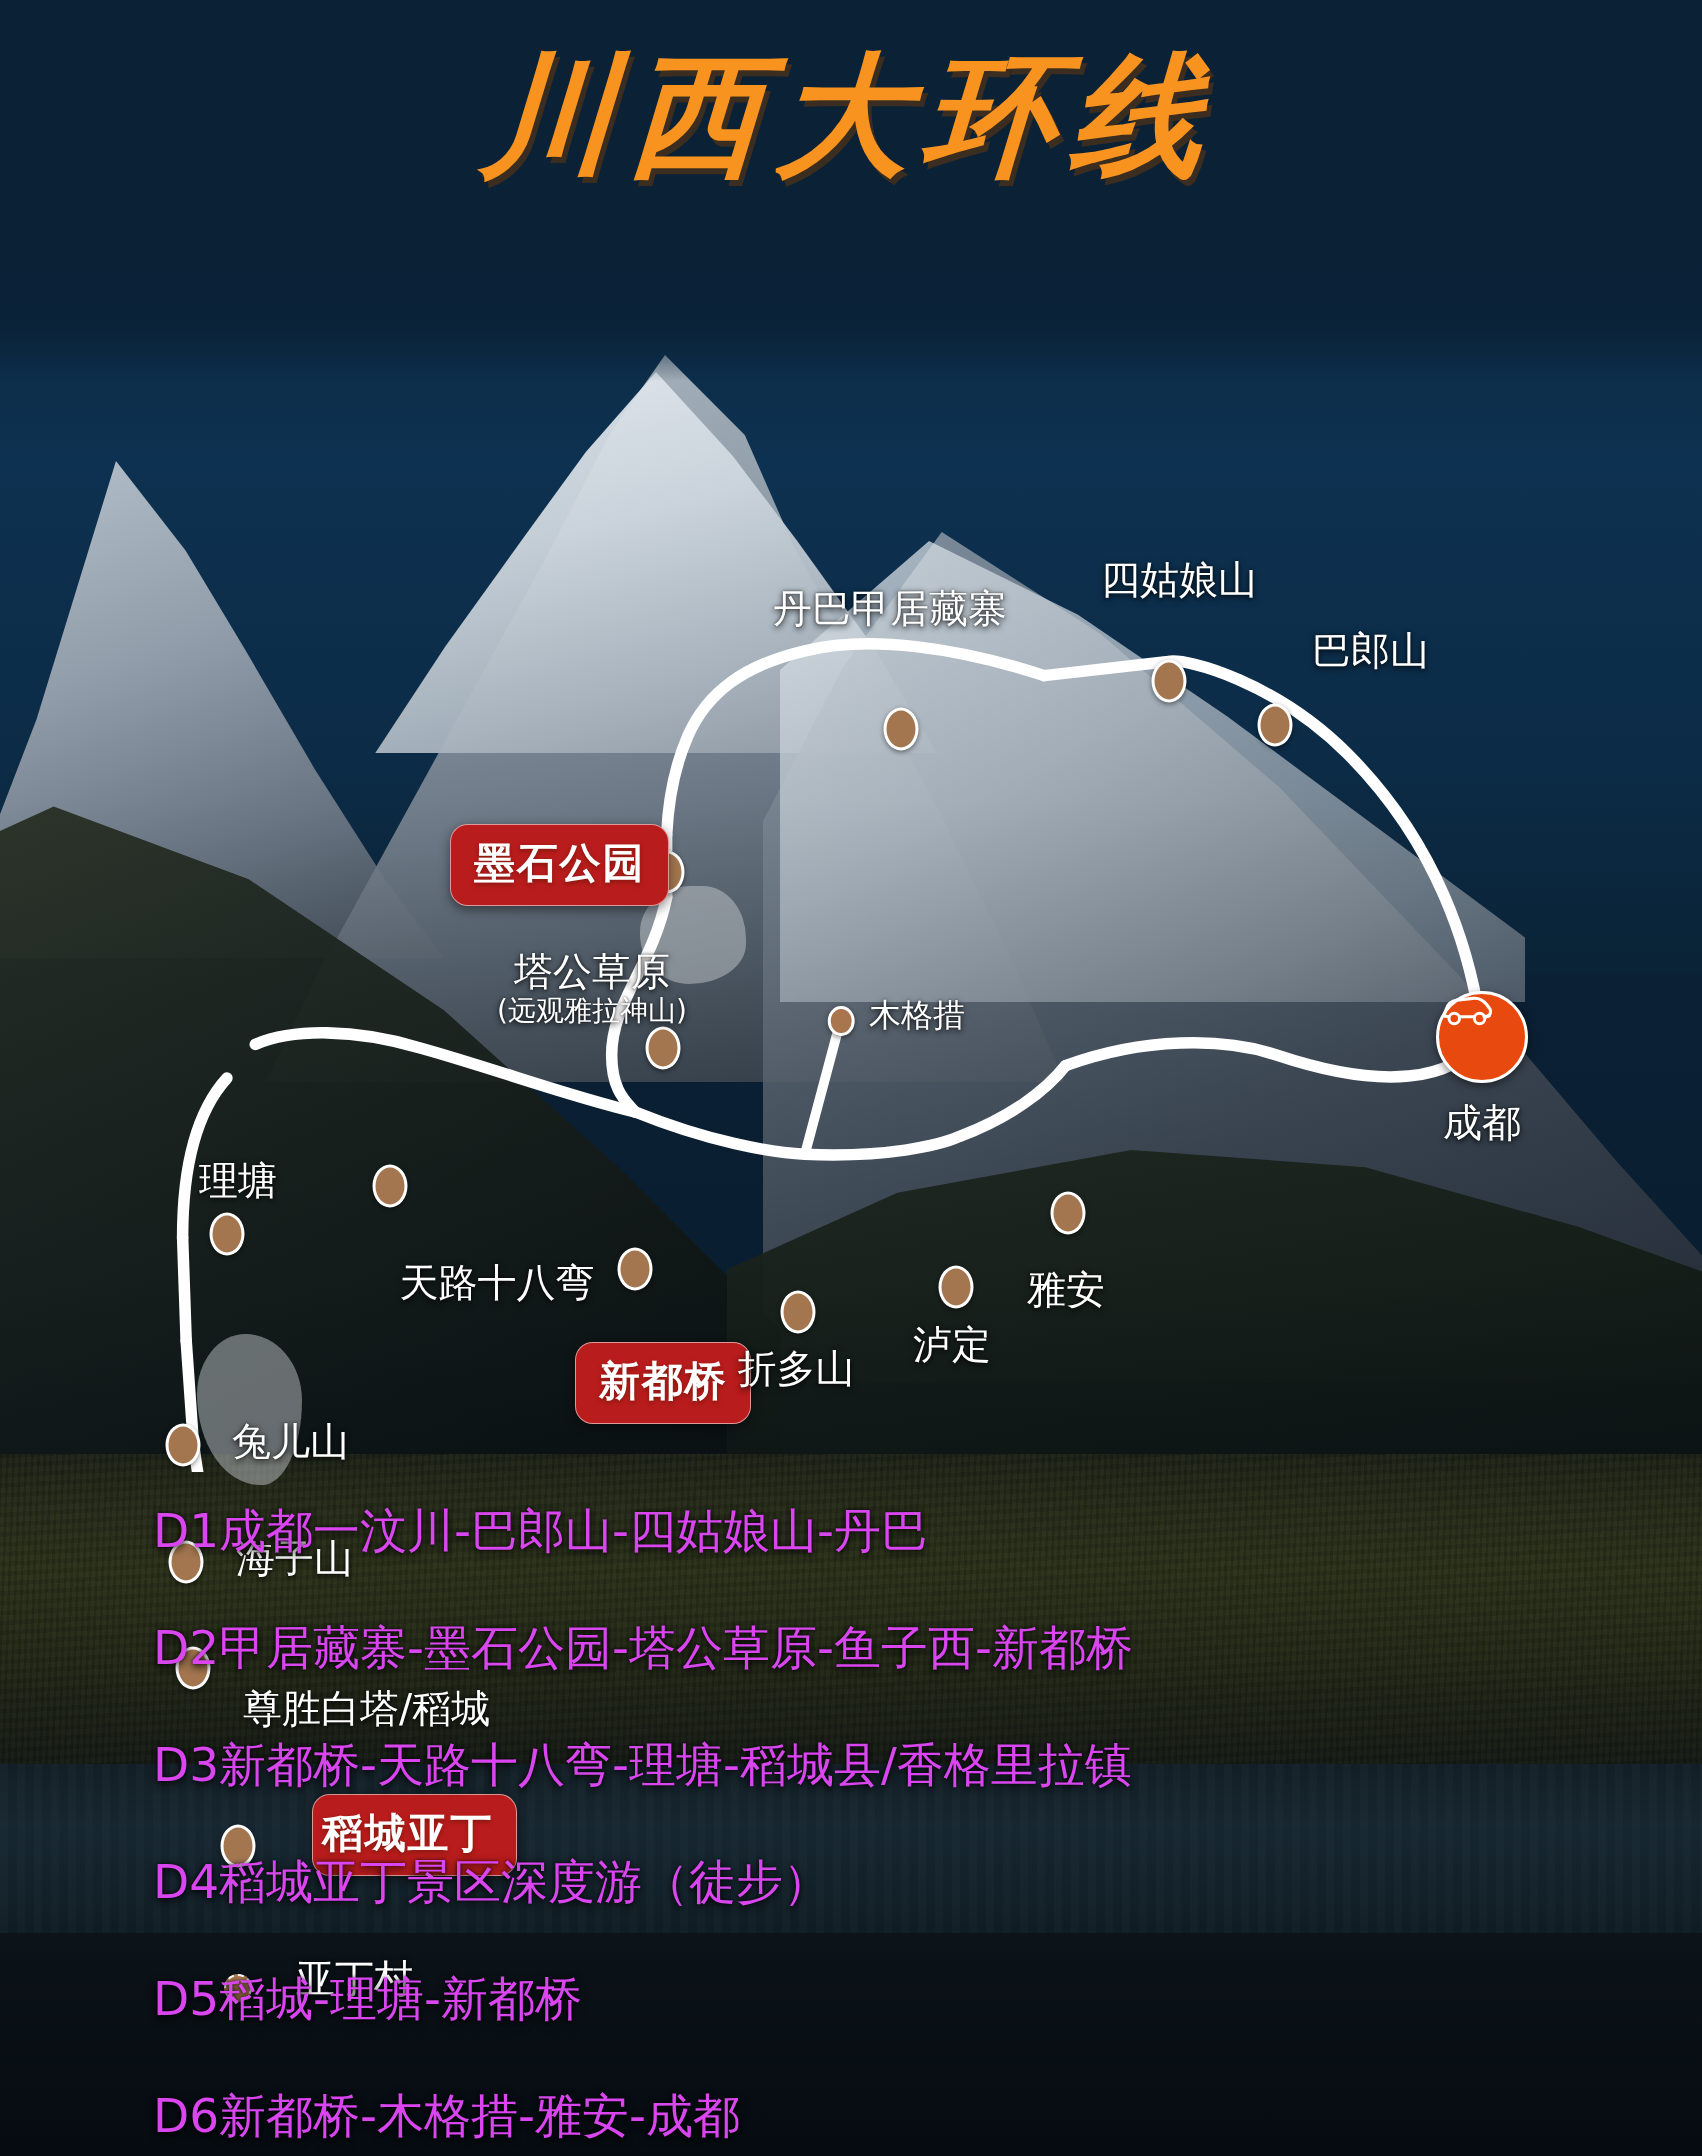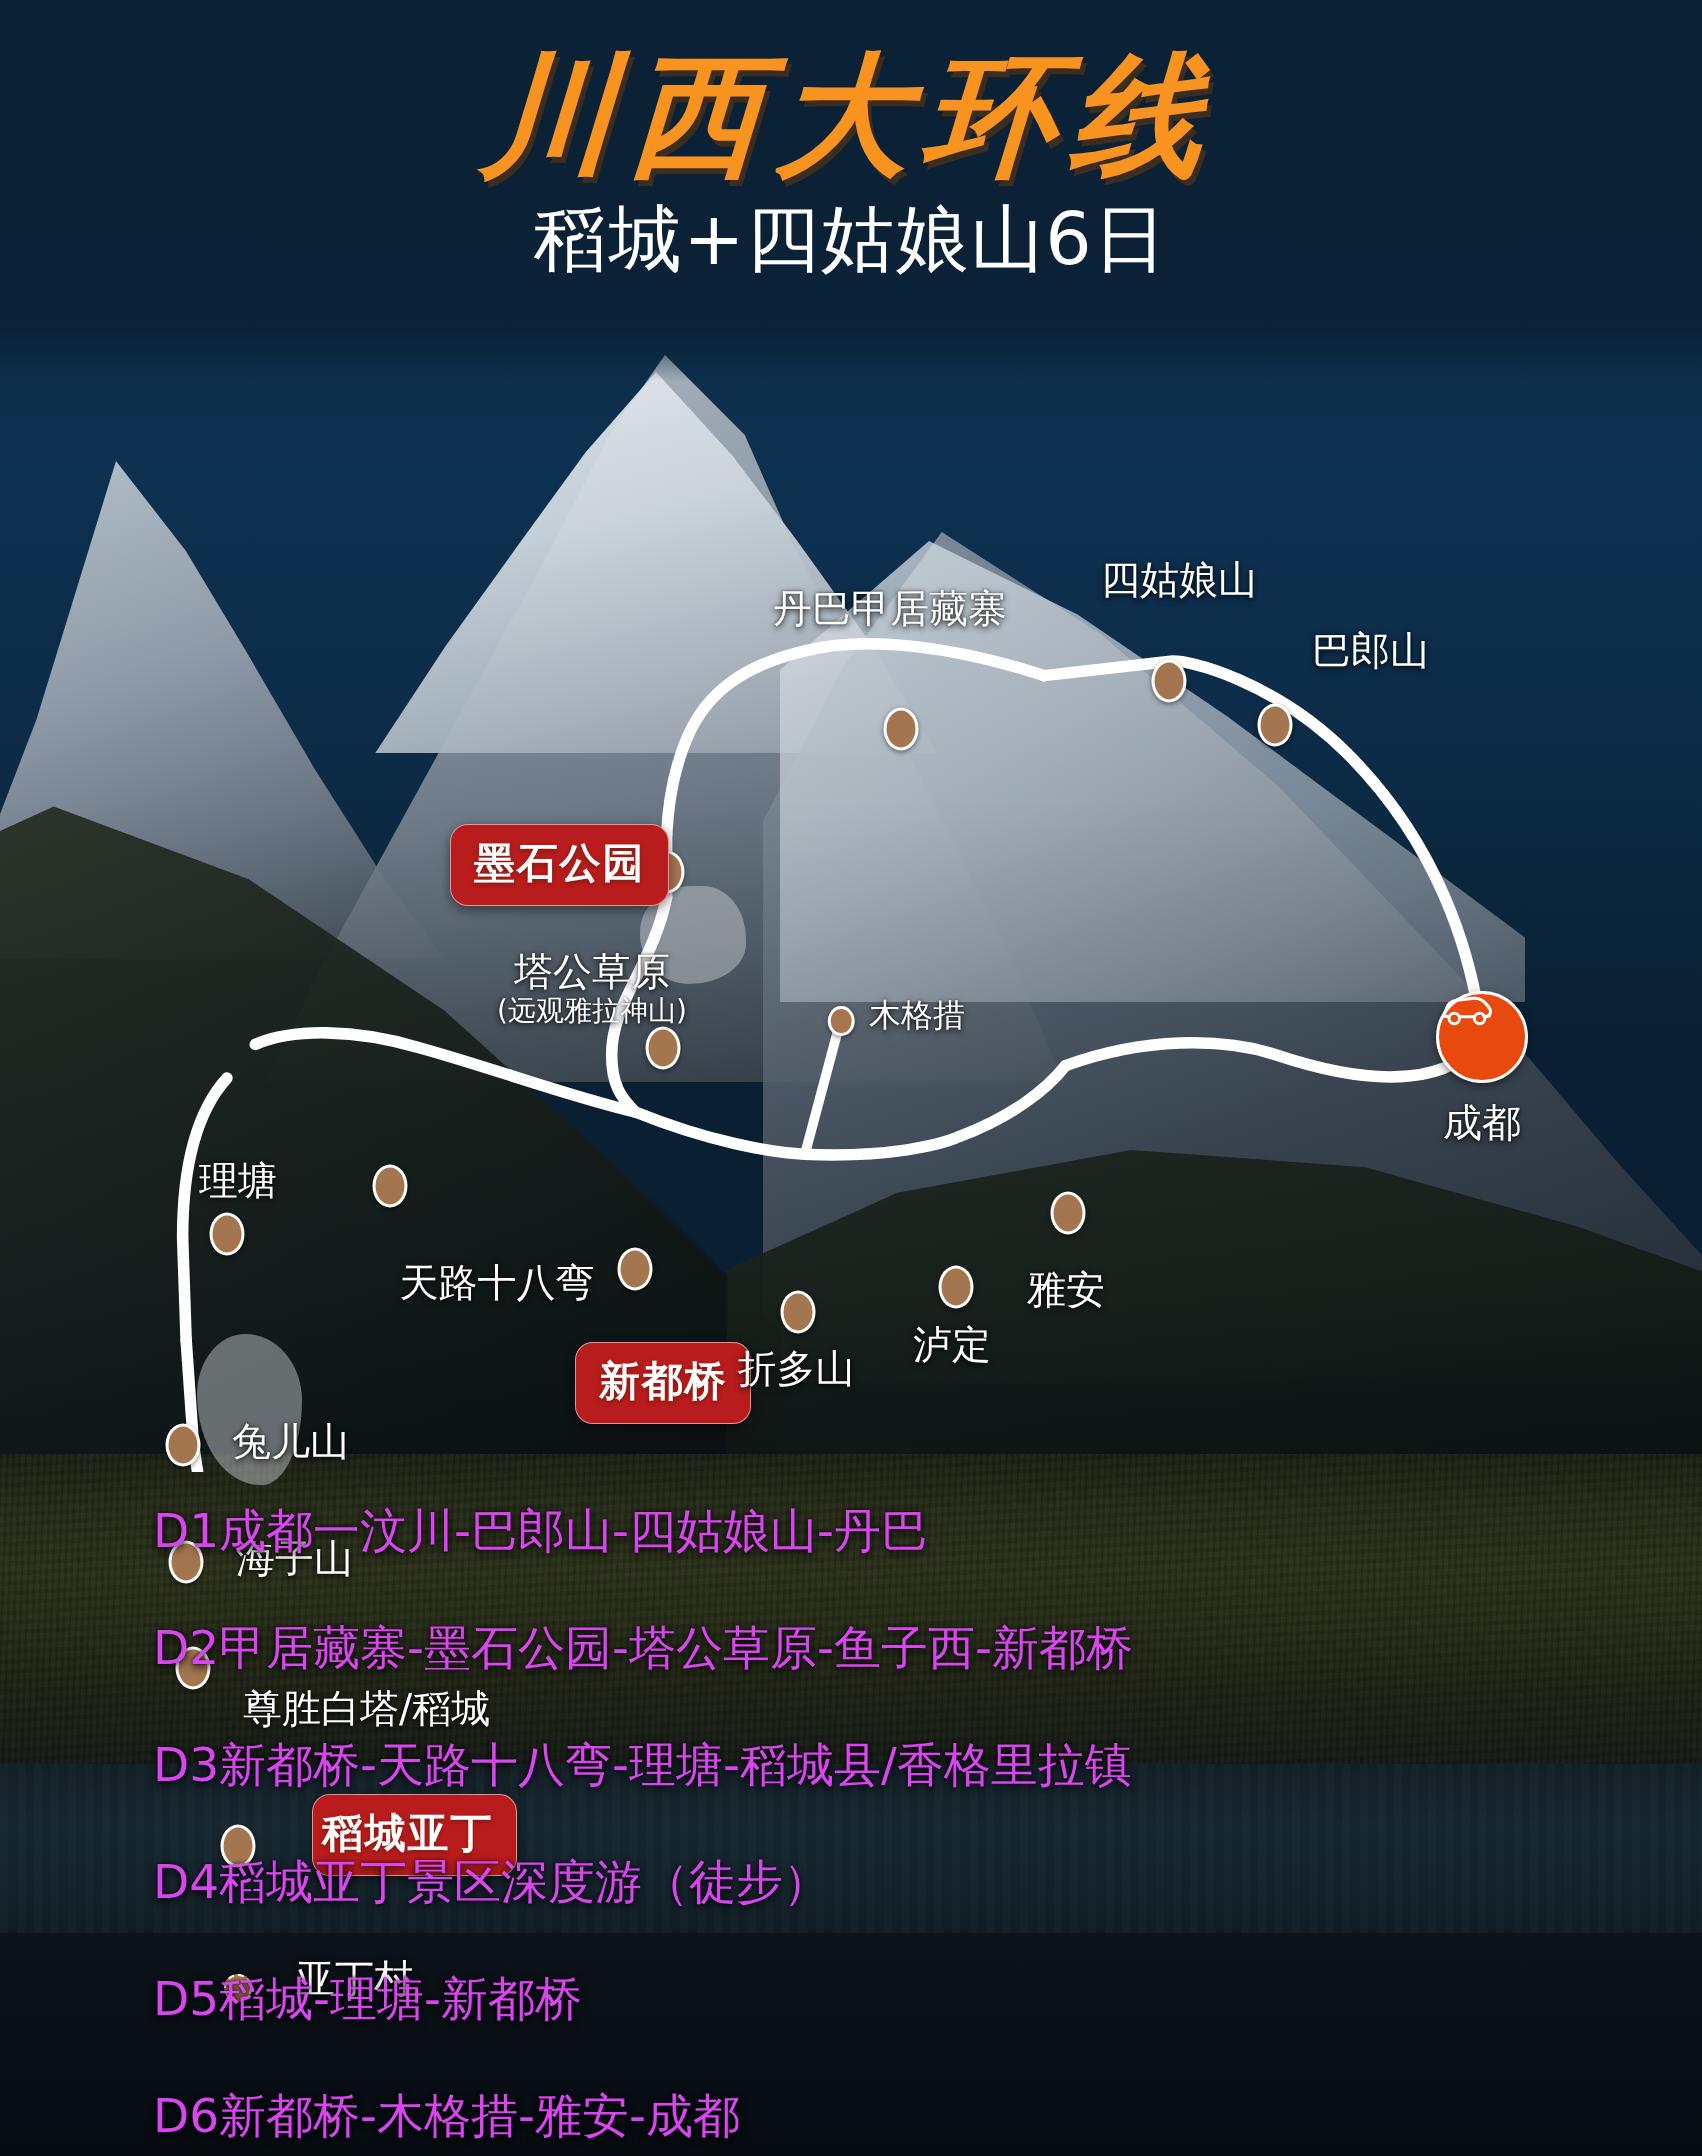--- a/index.html
+++ b/index.html
@@ -304,21 +304,20 @@
     <div class="meadow"></div>
     <div class="meadow-texture"></div>
     <div class="water"></div>
     <div class="water-texture"></div>
     <div class="foreground"></div>
   </div>
   <div class="scrim"></div>
 
   <div class="header">
     <h1 class="main-title">川西大环线</h1>
-    <div class="sub-title">稻城+四姑娘山6日</div>
   </div>
 
   <div class="map">
 
     <div class="blob" style="left:640px; top:505px; width:106px; height:98px;"></div>
     <div class="blob" style="left:197px; top:953px; width:105px; height:151px; border-radius:46% 54% 38% 60% / 40% 44% 56% 60%;"></div>
 
     <svg width="1702" height="1091" viewBox="0 0 1920 1230">
 
       <path d="M 1672 740

